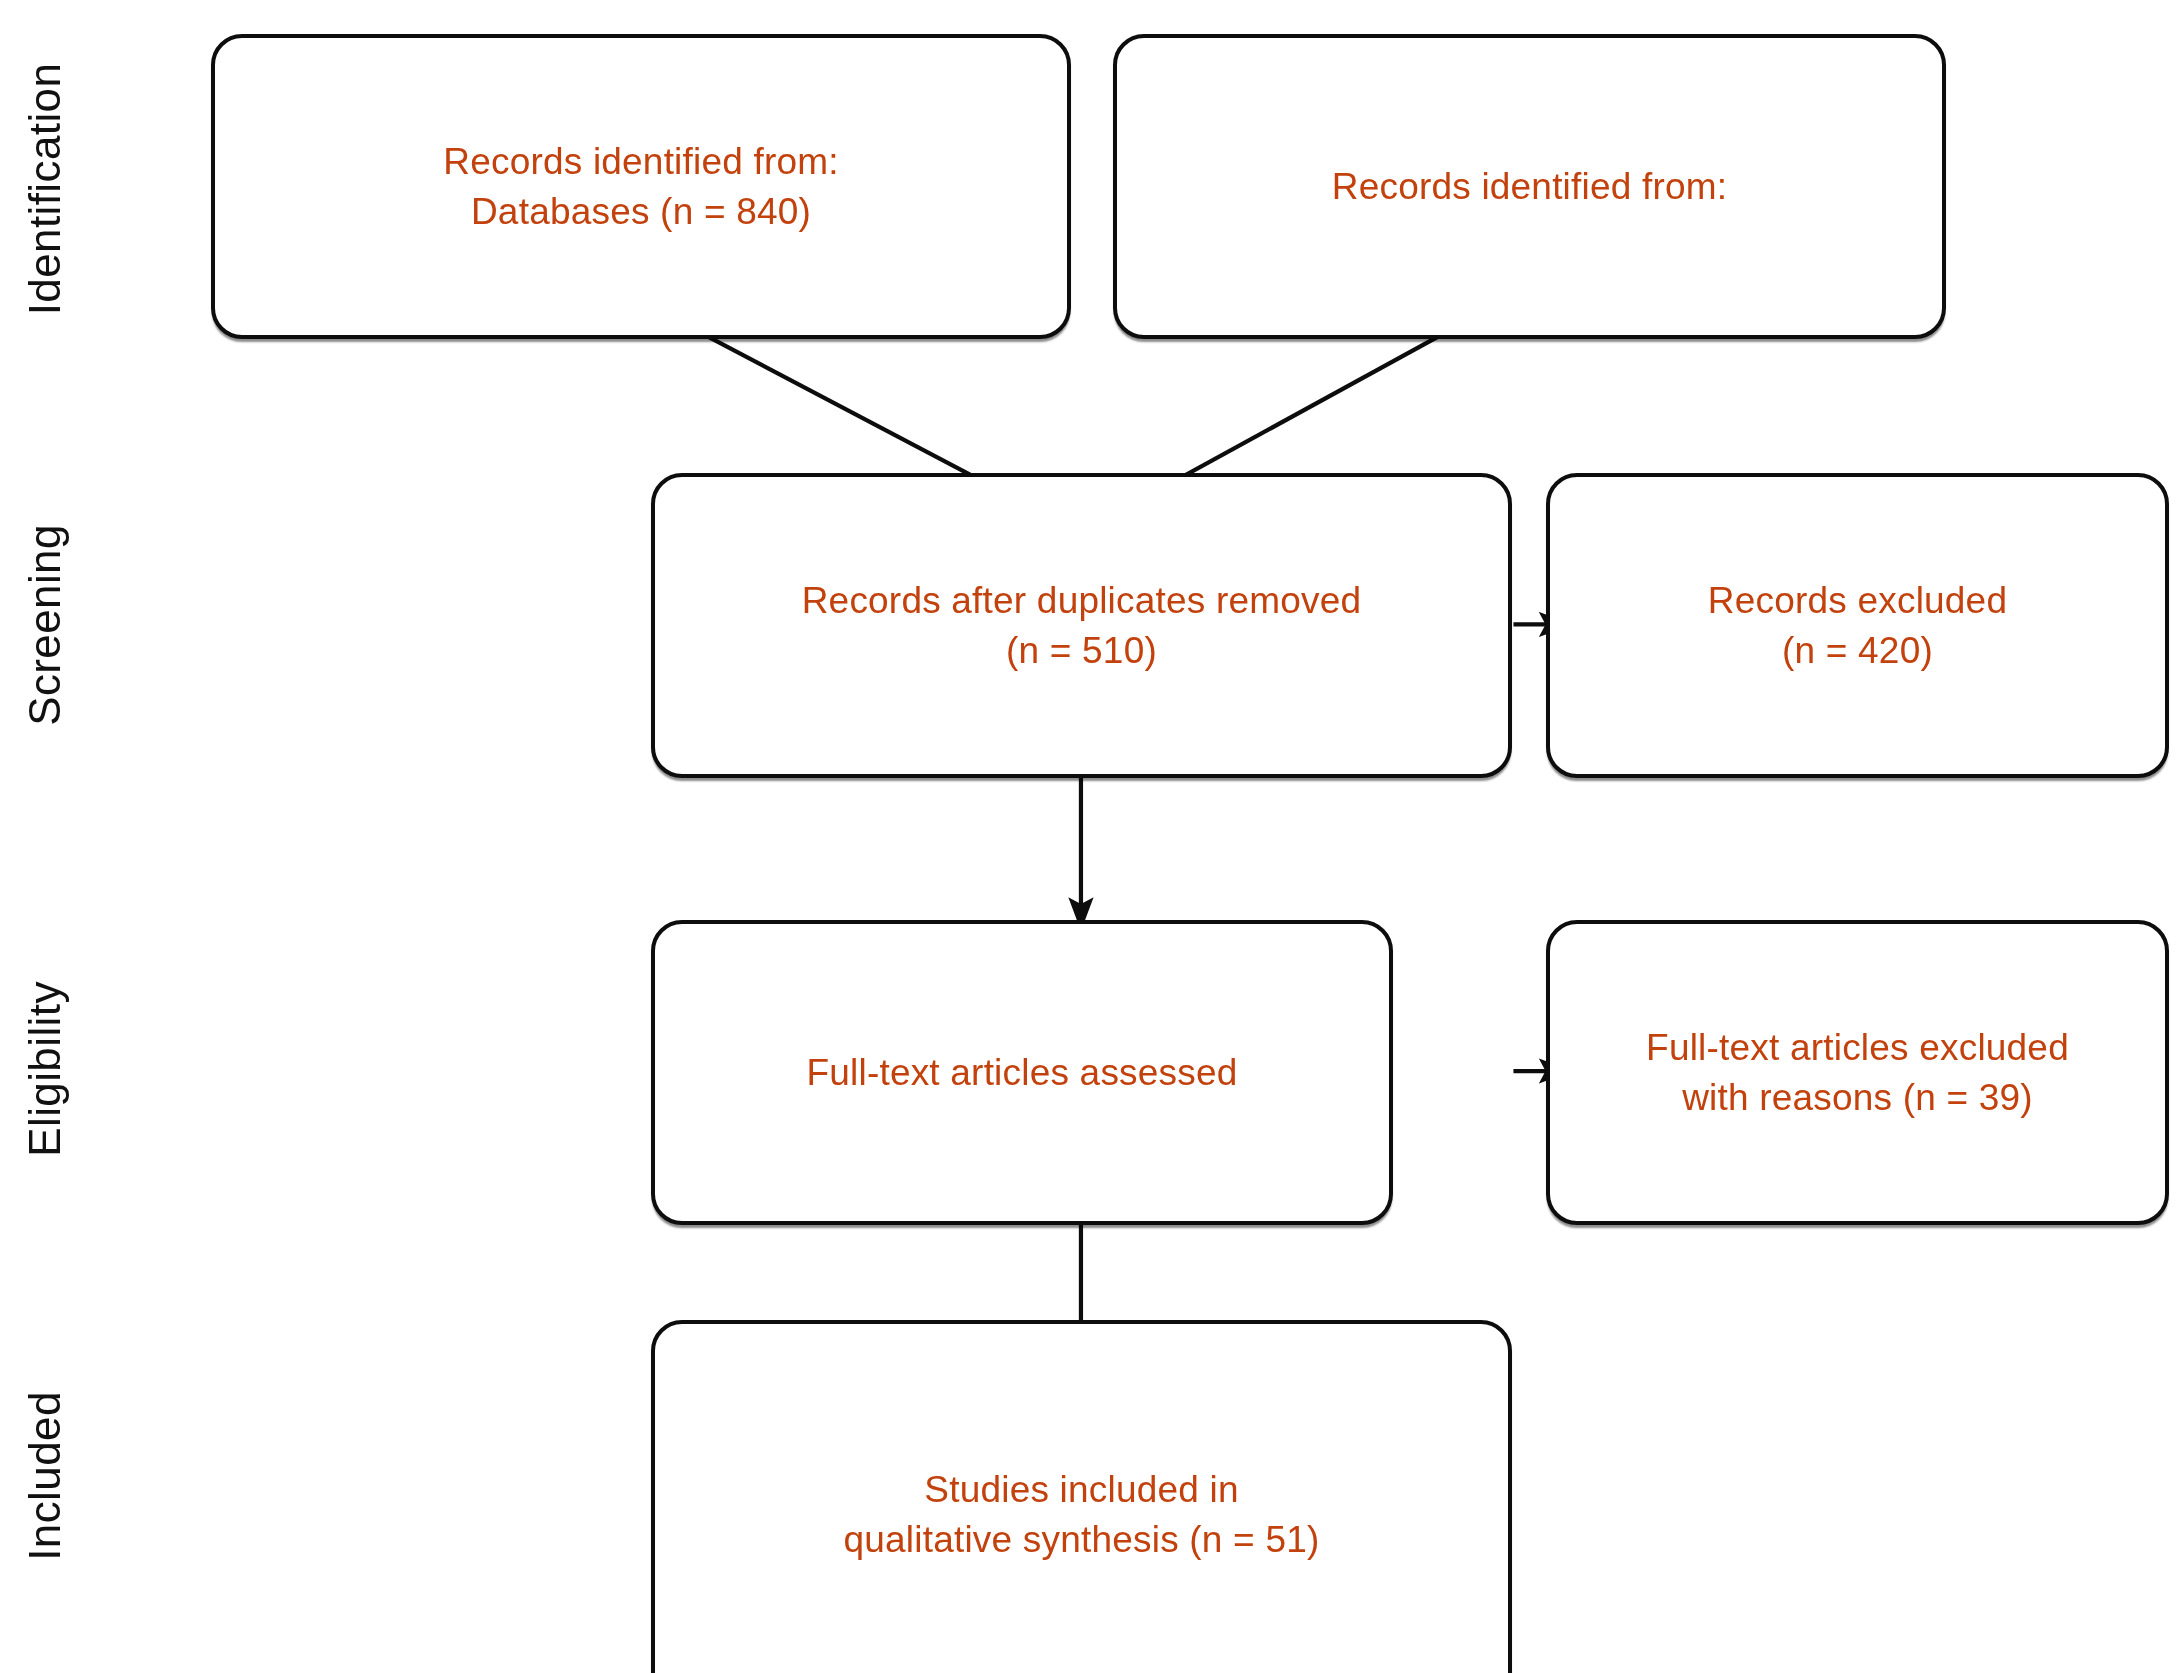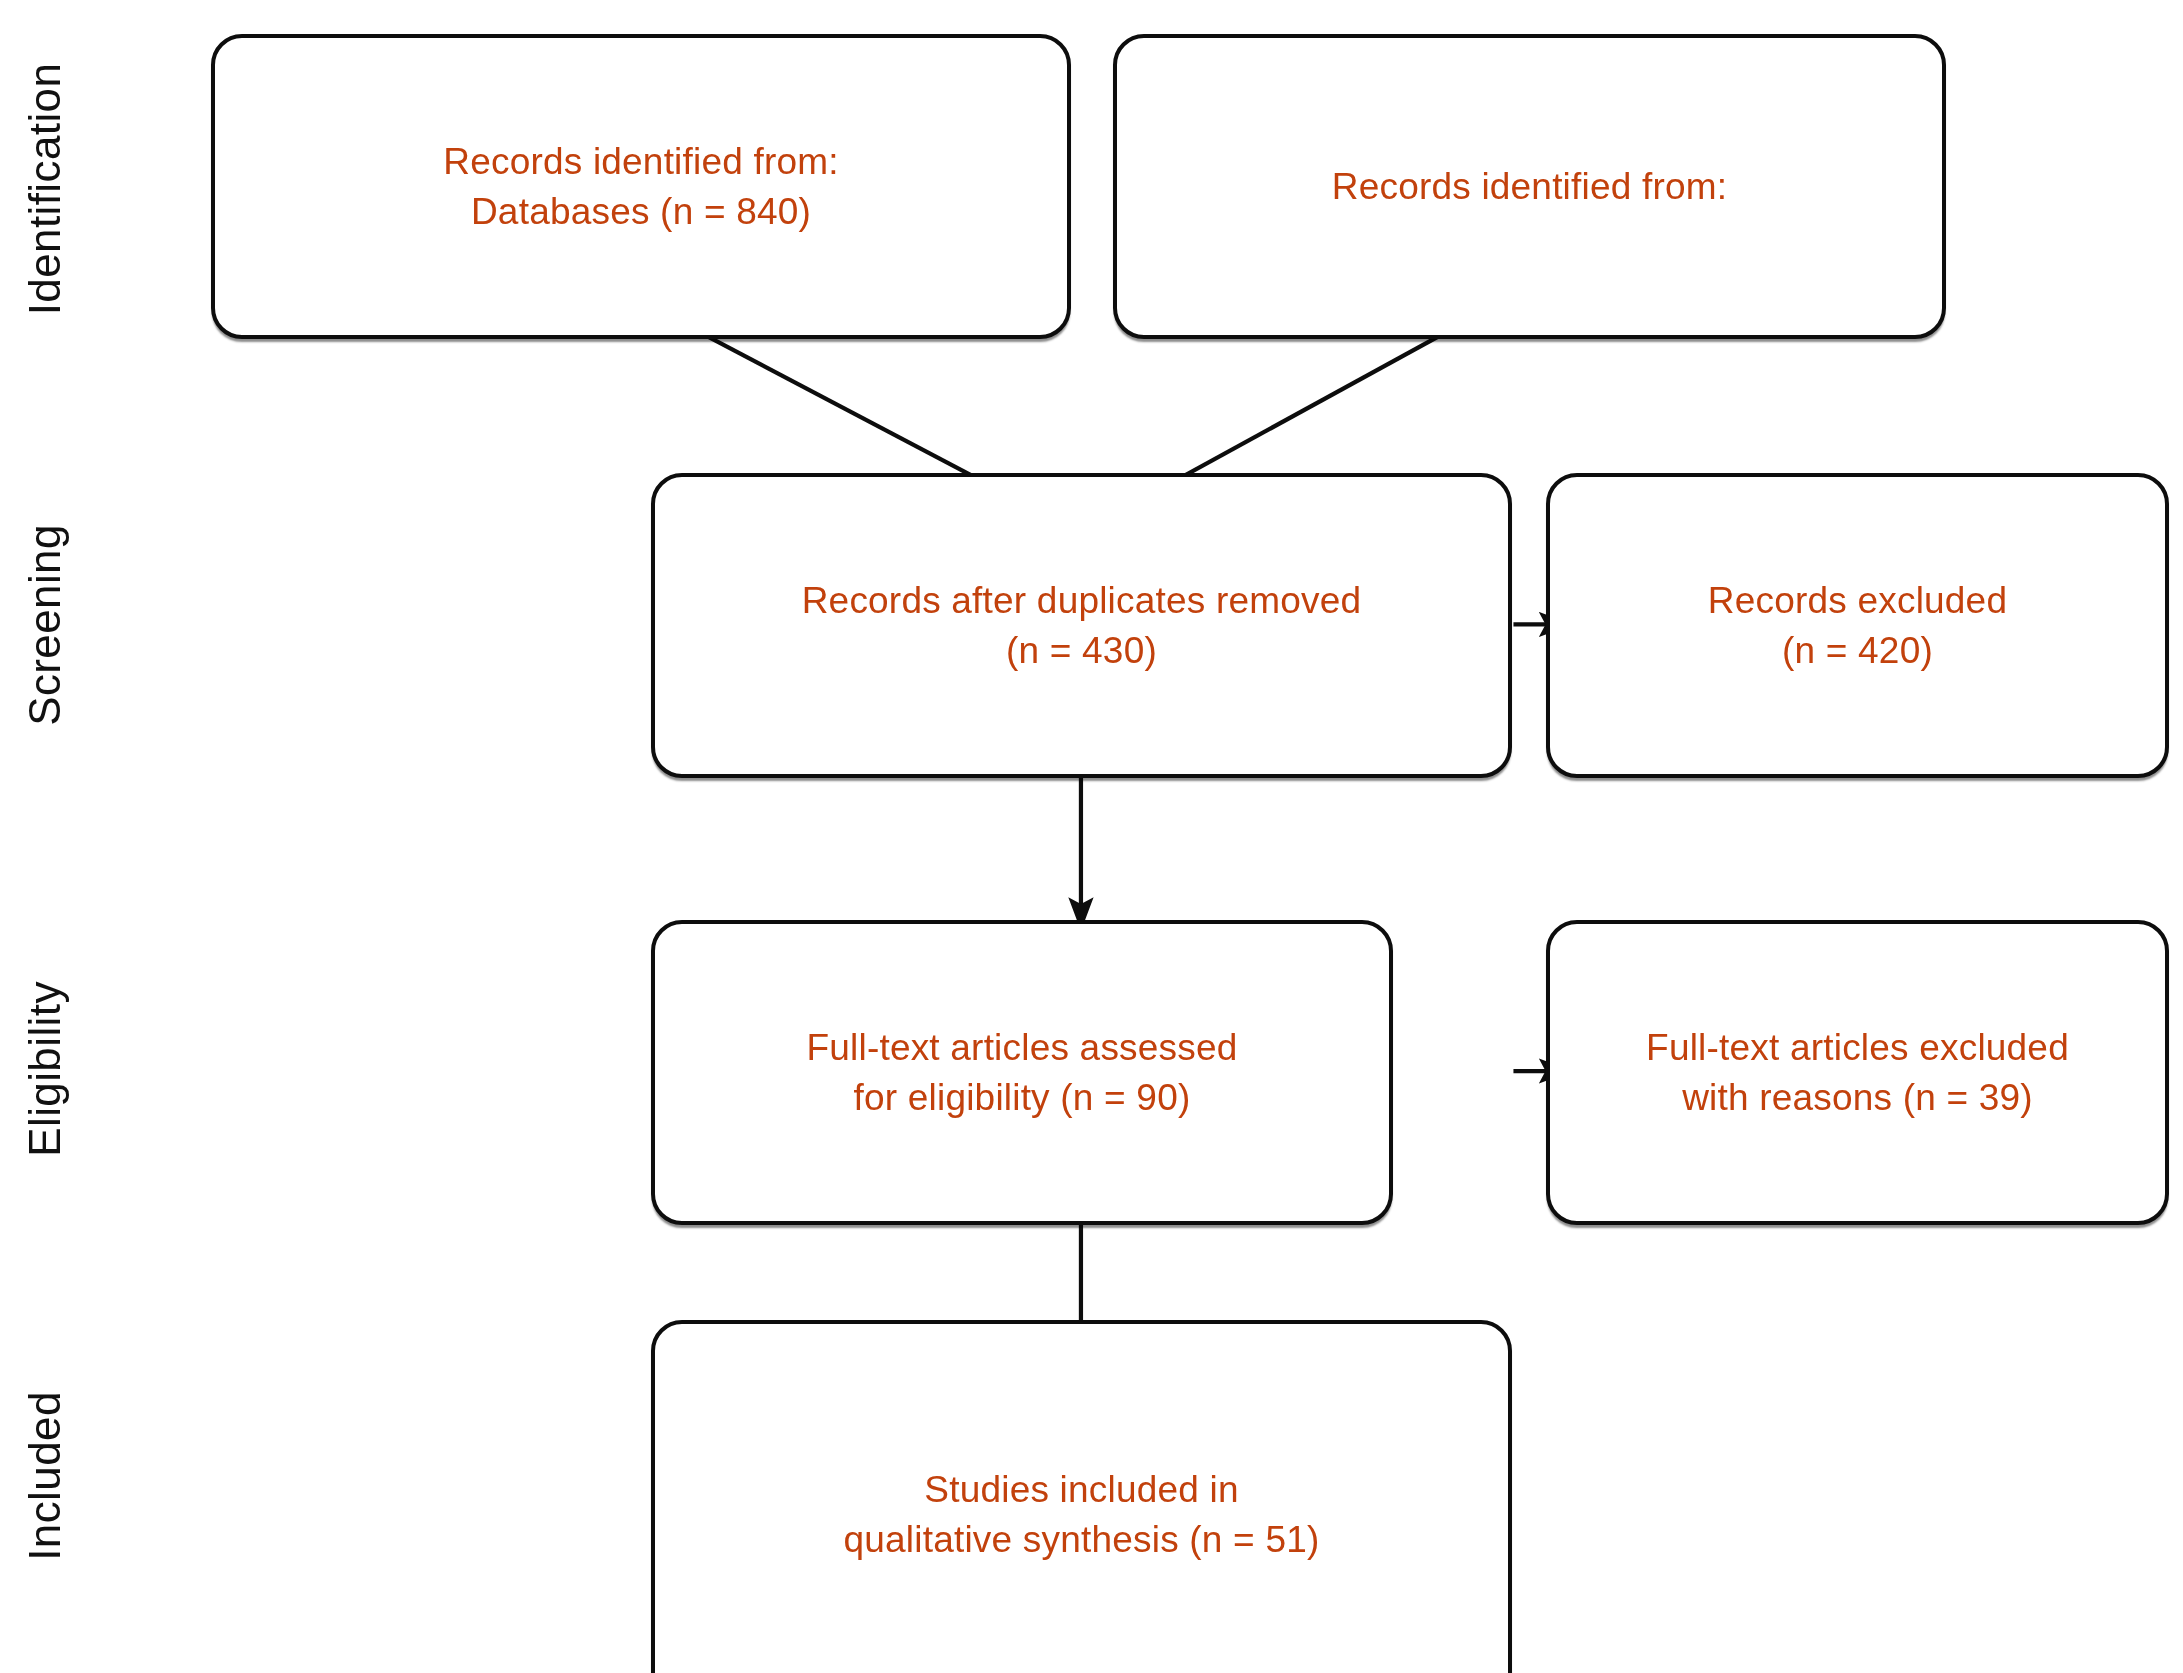--- a/index.html
+++ b/index.html
@@ -97,31 +97,30 @@
     <div>Records identified from:</div>
     <div>Databases (n = 840)</div>
   </div>
 
   <div class="box" id="box-other">
     <div>Records identified from:</div>
   </div>
 
   <div class="box" id="box-duplicates">
     <div>Records after duplicates removed</div>
-    <div>(n = 430)</div>
+    <div>(n = 510)</div>
   </div>
 
   <div class="box" id="box-excluded">
     <div>Records excluded</div>
     <div>(n = 420)</div>
   </div>
 
   <div class="box" id="box-fulltext">
     <div>Full-text articles assessed</div>
-    <div>for eligibility (n = 90)</div>
   </div>
 
   <div class="box" id="box-ft-excluded">
     <div>Full-text articles excluded</div>
     <div>with reasons (n = 39)</div>
   </div>
 
   <div class="box" id="box-included">
     <div>Studies included in</div>
     <div>qualitative synthesis (n = 51)</div>

